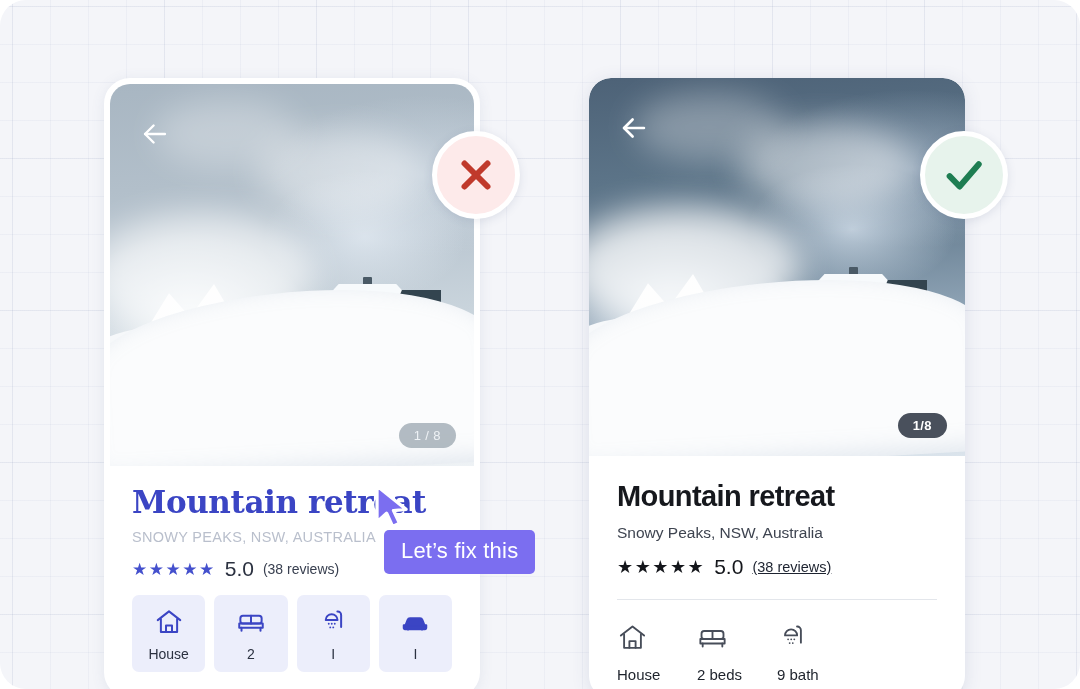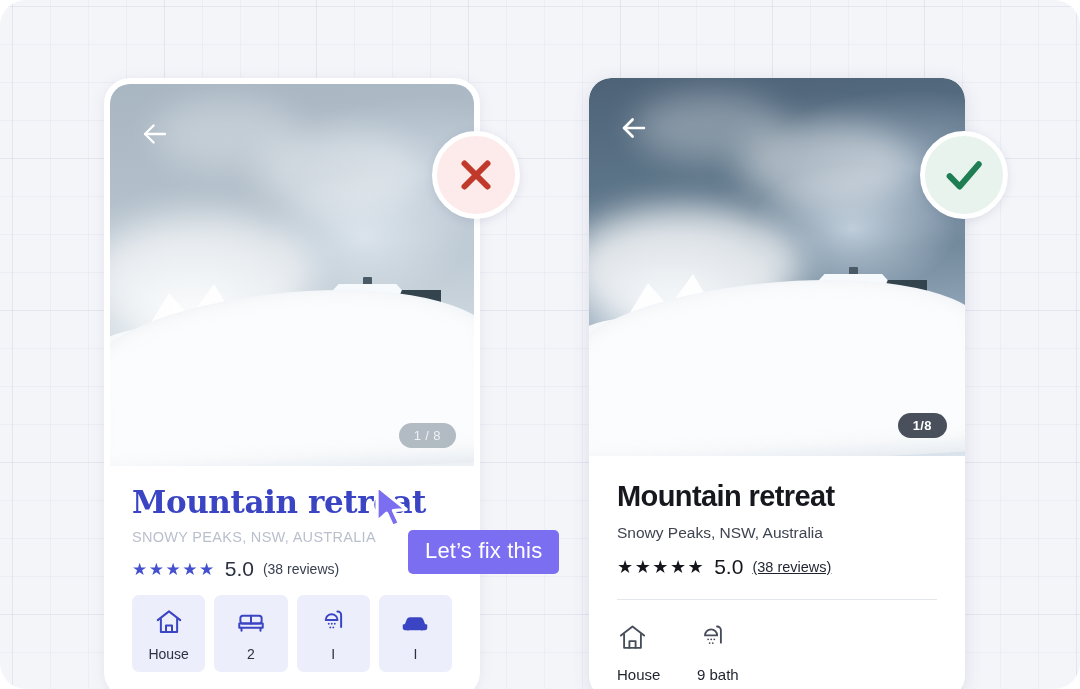--- a/index.html
+++ b/index.html
@@ -355,21 +355,21 @@
   }
   .badge-check {
     left: 920px; top: 131px;
     background: #e7f3ec;
   }
   .badge svg { width: 46px; height: 46px; display: block; }
 
   
   .tooltip {
     position: absolute;
-    left: 408px; top: 530px;
+    left: 384px; top: 530px;
     background: #7b6ef0;
     color: #ffffff;
     font-size: 22px;
     font-weight: 400;
     padding: 8px 17px 10px;
     border-radius: 5px;
     letter-spacing: .2px;
     white-space: nowrap;
     cursor: pointer;
   }
@@ -547,20 +547,32 @@
           <span class="ico">
             <svg viewBox="0 0 24 24" fill="none" stroke="currentColor" stroke-width="1.45" stroke-linecap="round" stroke-linejoin="round">
               <path d="M3 10.5L12 3.5l9 7"></path>
               <path d="M5.5 9.6V20h13V9.6"></path>
               <path d="M9.6 20v-5.2h4.8V20"></path>
             </svg>
           </span>
           <span class="lbl">House</span>
         </div>
 
+        <div class="feat-col">
+          <span class="ico">
+            <svg viewBox="0 0 24 24" fill="none" stroke="currentColor" stroke-width="1.45" stroke-linecap="round" stroke-linejoin="round">
+              <rect x="3.5" y="7" width="17" height="6.2" rx="2"></rect>
+              <path d="M12 7v6.2"></path>
+              <path d="M2.6 13.2h18.8v3.4H2.6z"></path>
+              <path d="M4.4 16.6V19"></path>
+                <path d="M19.6 16.6V19"></path>
+            </svg>
+          </span>
+          <span class="lbl">2 beds</span>
+        </div>
 
         <div class="feat-col">
           <span class="ico">
             <svg viewBox="0 0 24 24" fill="none" stroke="currentColor" stroke-width="1.45" stroke-linecap="round" stroke-linejoin="round">
               <path d="M18.5 16V6.3A2.8 2.8 0 0 0 15.7 3.5h-.2"></path>
               <path d="M6.2 10.4c0-2.6 2.1-4.7 4.7-4.7s4.7 2.1 4.7 4.7z"></path>
               <circle cx="8.6" cy="13.4" r=".7" fill="currentColor" stroke="none"></circle>
               <circle cx="11" cy="13.4" r=".7" fill="currentColor" stroke="none"></circle>
               <circle cx="13.4" cy="13.4" r=".7" fill="currentColor" stroke="none"></circle>
               <circle cx="9.8" cy="16.3" r=".7" fill="currentColor" stroke="none"></circle>

